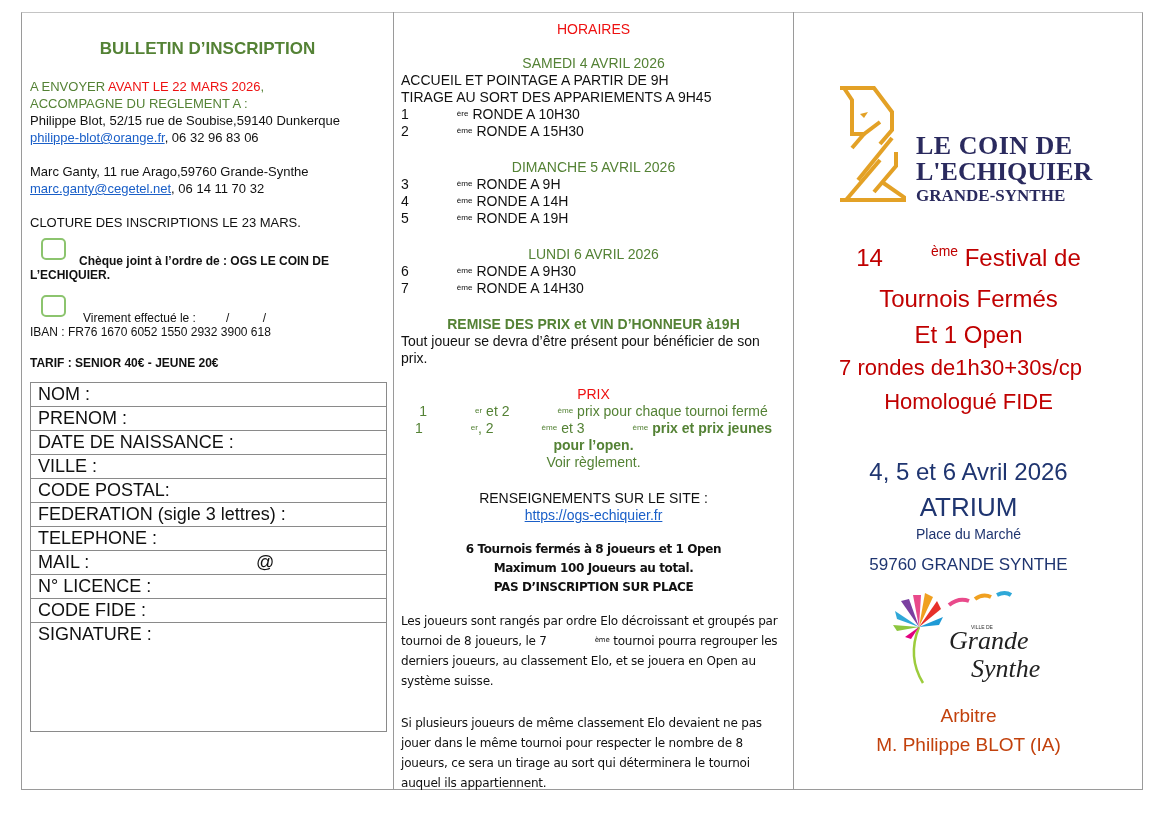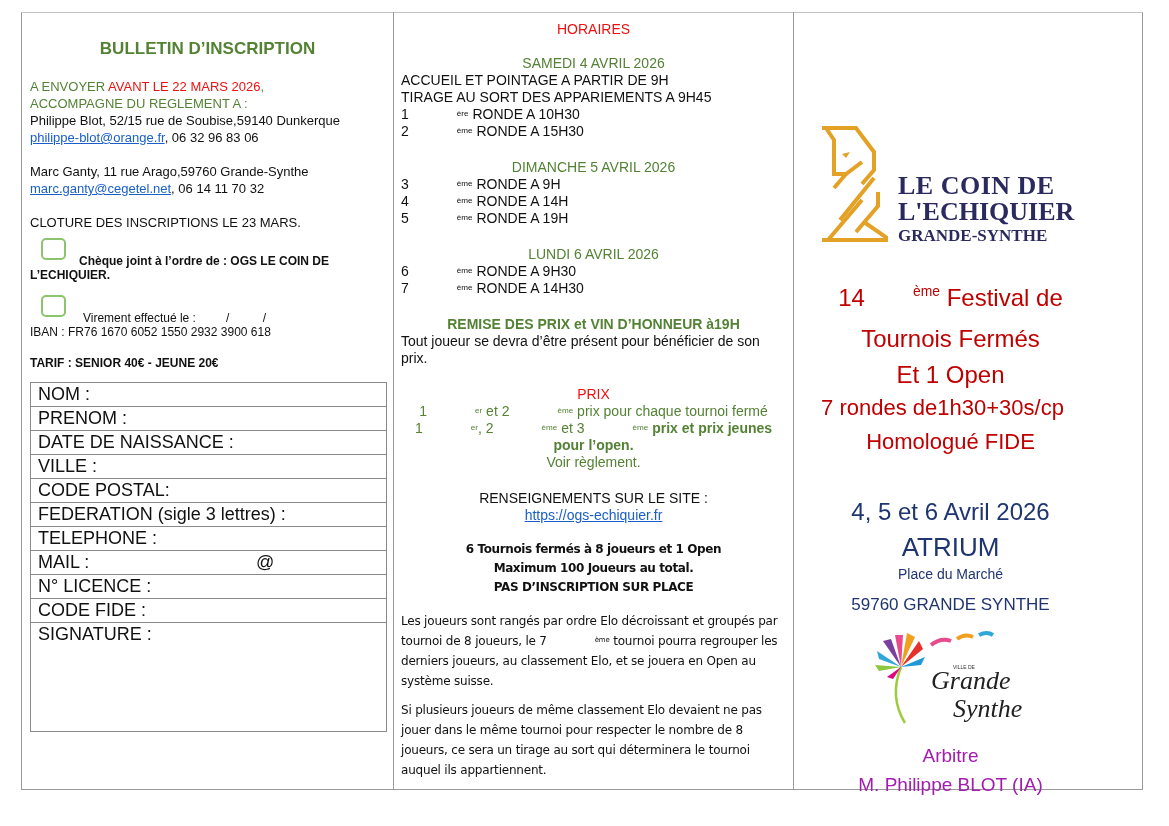--- a/index.html
+++ b/index.html
@@ -6,21 +6,21 @@
   body { width:1169px; height:826px; position:relative; overflow:hidden;
          font-family:"Liberation Sans", sans-serif; color:#111; }
   .frame { position:absolute; left:21px; top:12px; width:1122px; height:778px;
            border:1px solid #9a9a9a; border-top-color:#c4c4c4; box-sizing:border-box; }
   .divider { position:absolute; top:12px; height:778px; width:1px; background:#9a9a9a; }
   .col { position:absolute; top:12px; height:752px; box-sizing:border-box; }
   .green { color:#548235; }
   .red { color:#ee1111; }
   .darkred { color:#c00000; }
   .navy { color:#1f3570; }
-  .orange { color:#a21caf; }
+  .orange { color:#c2410c; }
   a.lnk { color:#1a5fc8; text-decoration:underline; }
   sup { font-size:0.58em; vertical-align:top; position:relative; top:-0.1em;padding-left:48px; }
 
   
   #c1 { left:22px; width:371px; padding:0 8px; }
   .bi-title { text-align:center; font-weight:bold; font-size:17px; margin-top:27px; }
   .t13 { font-size:13px; line-height:17px; }
   .cb-row { display:flex; align-items:flex-end; }
   .cbox { width:25px; height:22px; border:2px solid #8cc46e; border-radius:5px; box-sizing:border-box;
           margin-left:11px; flex:none; }
@@ -31,21 +31,21 @@
   .frow.tall { height:48px; }
   .frow.sig { height:108px; }
 
   
   #c2 { left:394px; width:399px; padding:0 7px; }
   .ctr { text-align:center; }
   .t14 { font-size:14px; line-height:17px; }
   .cal { font-family:"DejaVu Sans", sans-serif; font-size:12px; line-height:20px; letter-spacing:-0.2px; }
 
   
-  #c3 { left:776px; width:349px;margin-top:40px; }
+  #c3 { left:794px; width:349px; }
   .logo { position:absolute; left:42px; top:70px; width:270px; height:122px; }
   .logo-text { position:absolute; left:80px; font-family:"Liberation Serif", serif; font-weight:bold; color:#2a2a5e; }
   .r-line { position:absolute; left:0; width:349px; text-align:center; }
   .gs-logo { position:absolute; left:85px; top:575px; width:200px; height:100px;text-decoration:underline; }
 </style>
 </head>
 <body>
 
 <div class="frame"></div>
 <div class="divider" style="left:393px"></div>
@@ -130,21 +130,21 @@
   <div class="ctr t14" style="margin-top:19px">RENSEIGNEMENTS SUR LE SITE :</div>
   <div class="ctr t14"><a class="lnk">https://ogs-echiquier.fr</a></div>
 
   <div class="ctr bold" style="font-size:12px;line-height:19px;margin-top:16px;font-family:'DejaVu Sans',sans-serif;letter-spacing:-0.4px">
     <div>6 Tournois fermés à 8 joueurs et 1 Open</div>
     <div>Maximum 100 Joueurs au total.</div>
     <div>PAS D’INSCRIPTION SUR PLACE</div>
   </div>
 
   <div class="cal" style="margin-top:14px"><span>Les joueurs sont rangés par ordre Elo décroissant et groupés par tournoi de 8 joueurs, le 7</span><sup>ème</sup><span> tournoi pourra regrouper les derniers joueurs, au classement Elo, et se jouera en Open au système suisse.</span></div>
-  <div class="cal" style="margin-top:9px">Si plusieurs joueurs de même classement Elo devaient ne pas jouer dans le même tournoi pour respecter le nombre de 8 joueurs, ce sera un tirage au sort qui déterminera le tournoi auquel ils appartiennent.</div>
+  <div class="cal" style="margin-top:22px">Si plusieurs joueurs de même classement Elo devaient ne pas jouer dans le même tournoi pour respecter le nombre de 8 joueurs, ce sera un tirage au sort qui déterminera le tournoi auquel ils appartiennent.</div>
 </div>
 
 <div class="col" id="c3">
   <div class="logo">
     <svg width="70" height="122" viewBox="0 0 70 122" style="position:absolute;left:0;top:0">
       <g fill="none" stroke="#e3a126" stroke-width="4" stroke-linejoin="miter">
         <path d="M4 6 H38 L56 30 V48 L44 62"></path>
         <path d="M8 6 L16 18 V52 H28 L44 40"></path>
         <path d="M28 52 L16 66"></path>
         <path d="M56 56 L22 98"></path>

